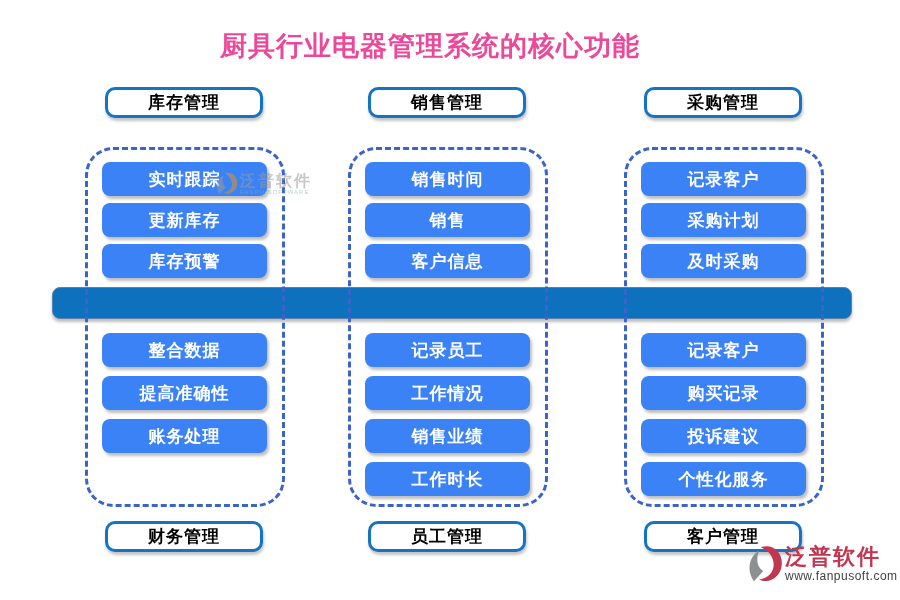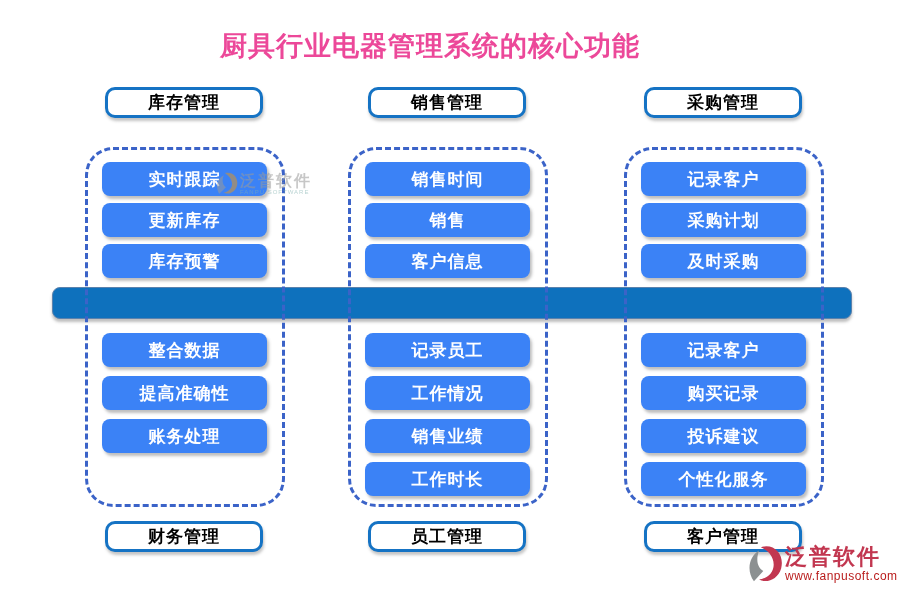--- a/index.html
+++ b/index.html
@@ -44,21 +44,21 @@
     position:absolute;left:216px;top:172px;z-index:4;display:flex;align-items:flex-start;opacity:0.55;
   }
   .watermark .wm-text{display:flex;flex-direction:column;margin-left:2px;}
   .watermark .wm-cn{font-size:16px;font-weight:bold;color:#9a9a9a;letter-spacing:2px;line-height:17px;}
   .watermark .wm-en{font-size:6px;color:#7fb0ae;letter-spacing:1px;line-height:7px;}
   .brand{
     position:absolute;left:748px;top:545px;z-index:5;display:flex;align-items:flex-start;
   }
   .brand .brand-text{display:flex;flex-direction:column;margin-left:3px;}
   .brand .brand-cn{font-size:22px;font-weight:bold;color:#c23750;letter-spacing:2px;line-height:24px;}
-  .brand .brand-url{font-size:12px;color:#b91c1c;line-height:14px;letter-spacing:0.5px;}
+  .brand .brand-url{font-size:12px;color:#404040;line-height:14px;letter-spacing:0.5px;}
   .swirl{display:block;}
 </style>
 </head>
 <body>
 
 <div class="canvas">
 
   <h1 class="title">厨具行业电器管理系统的核心功能</h1>
 
   <div class="center-bar"></div>

